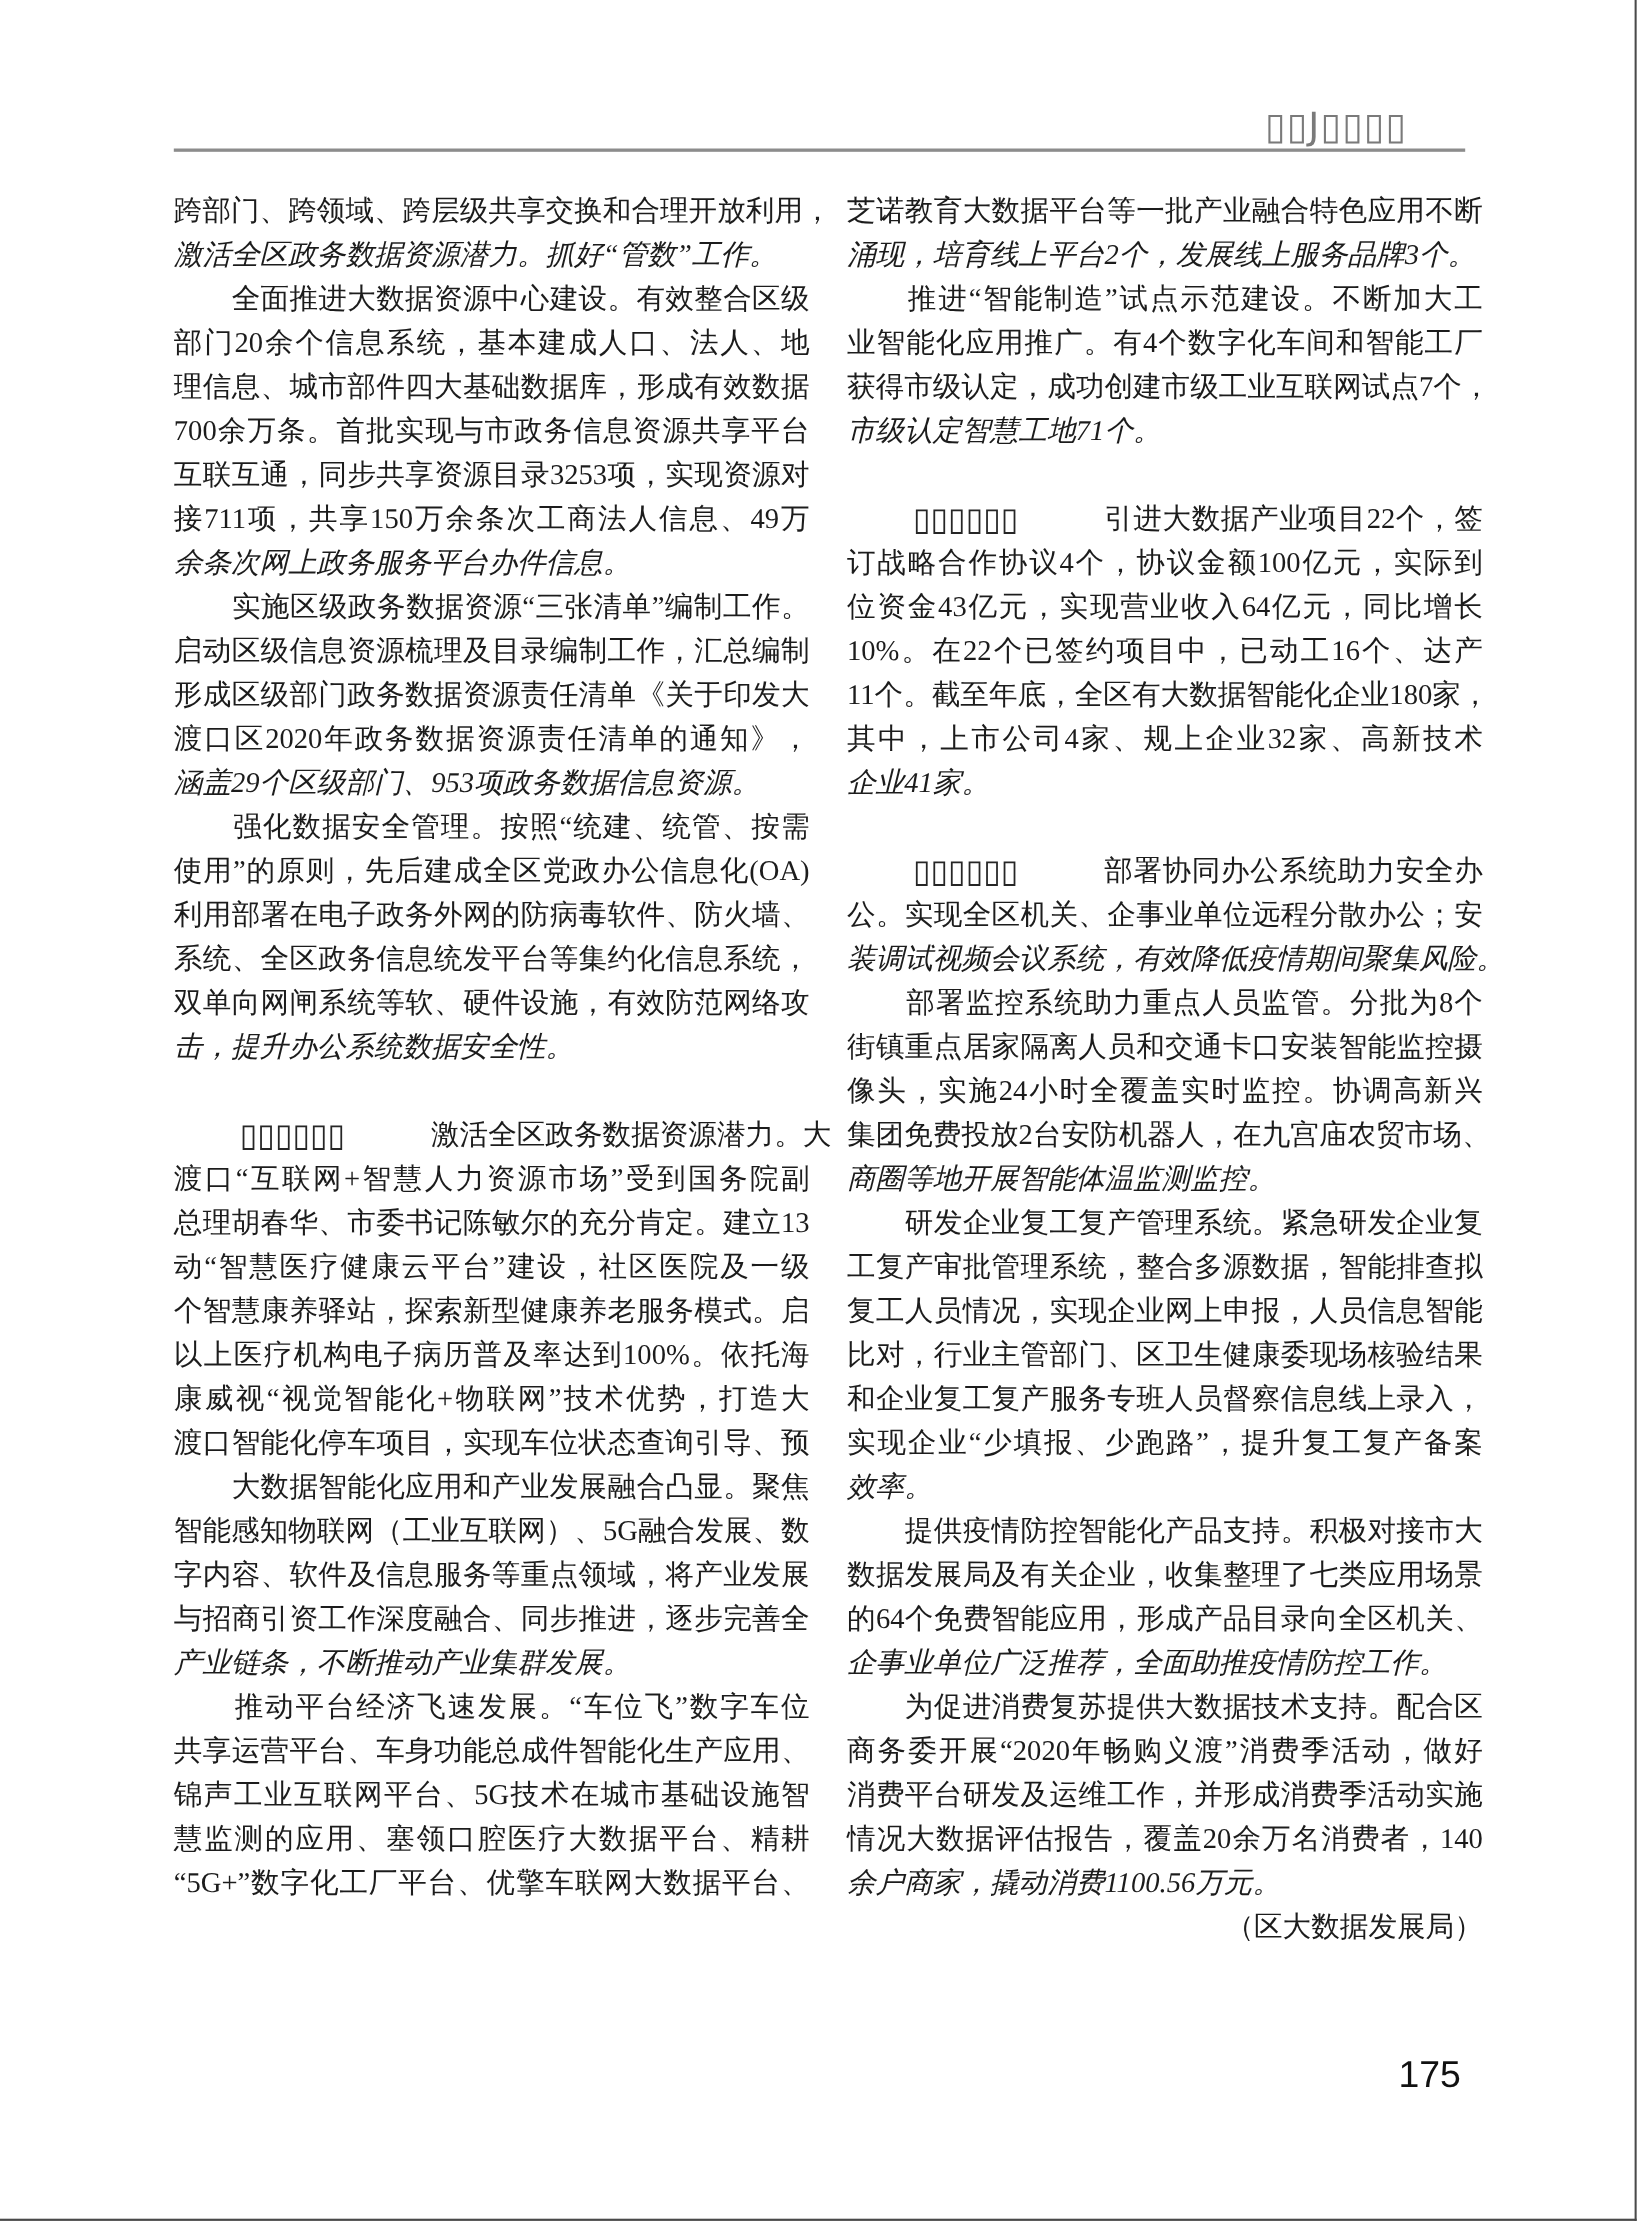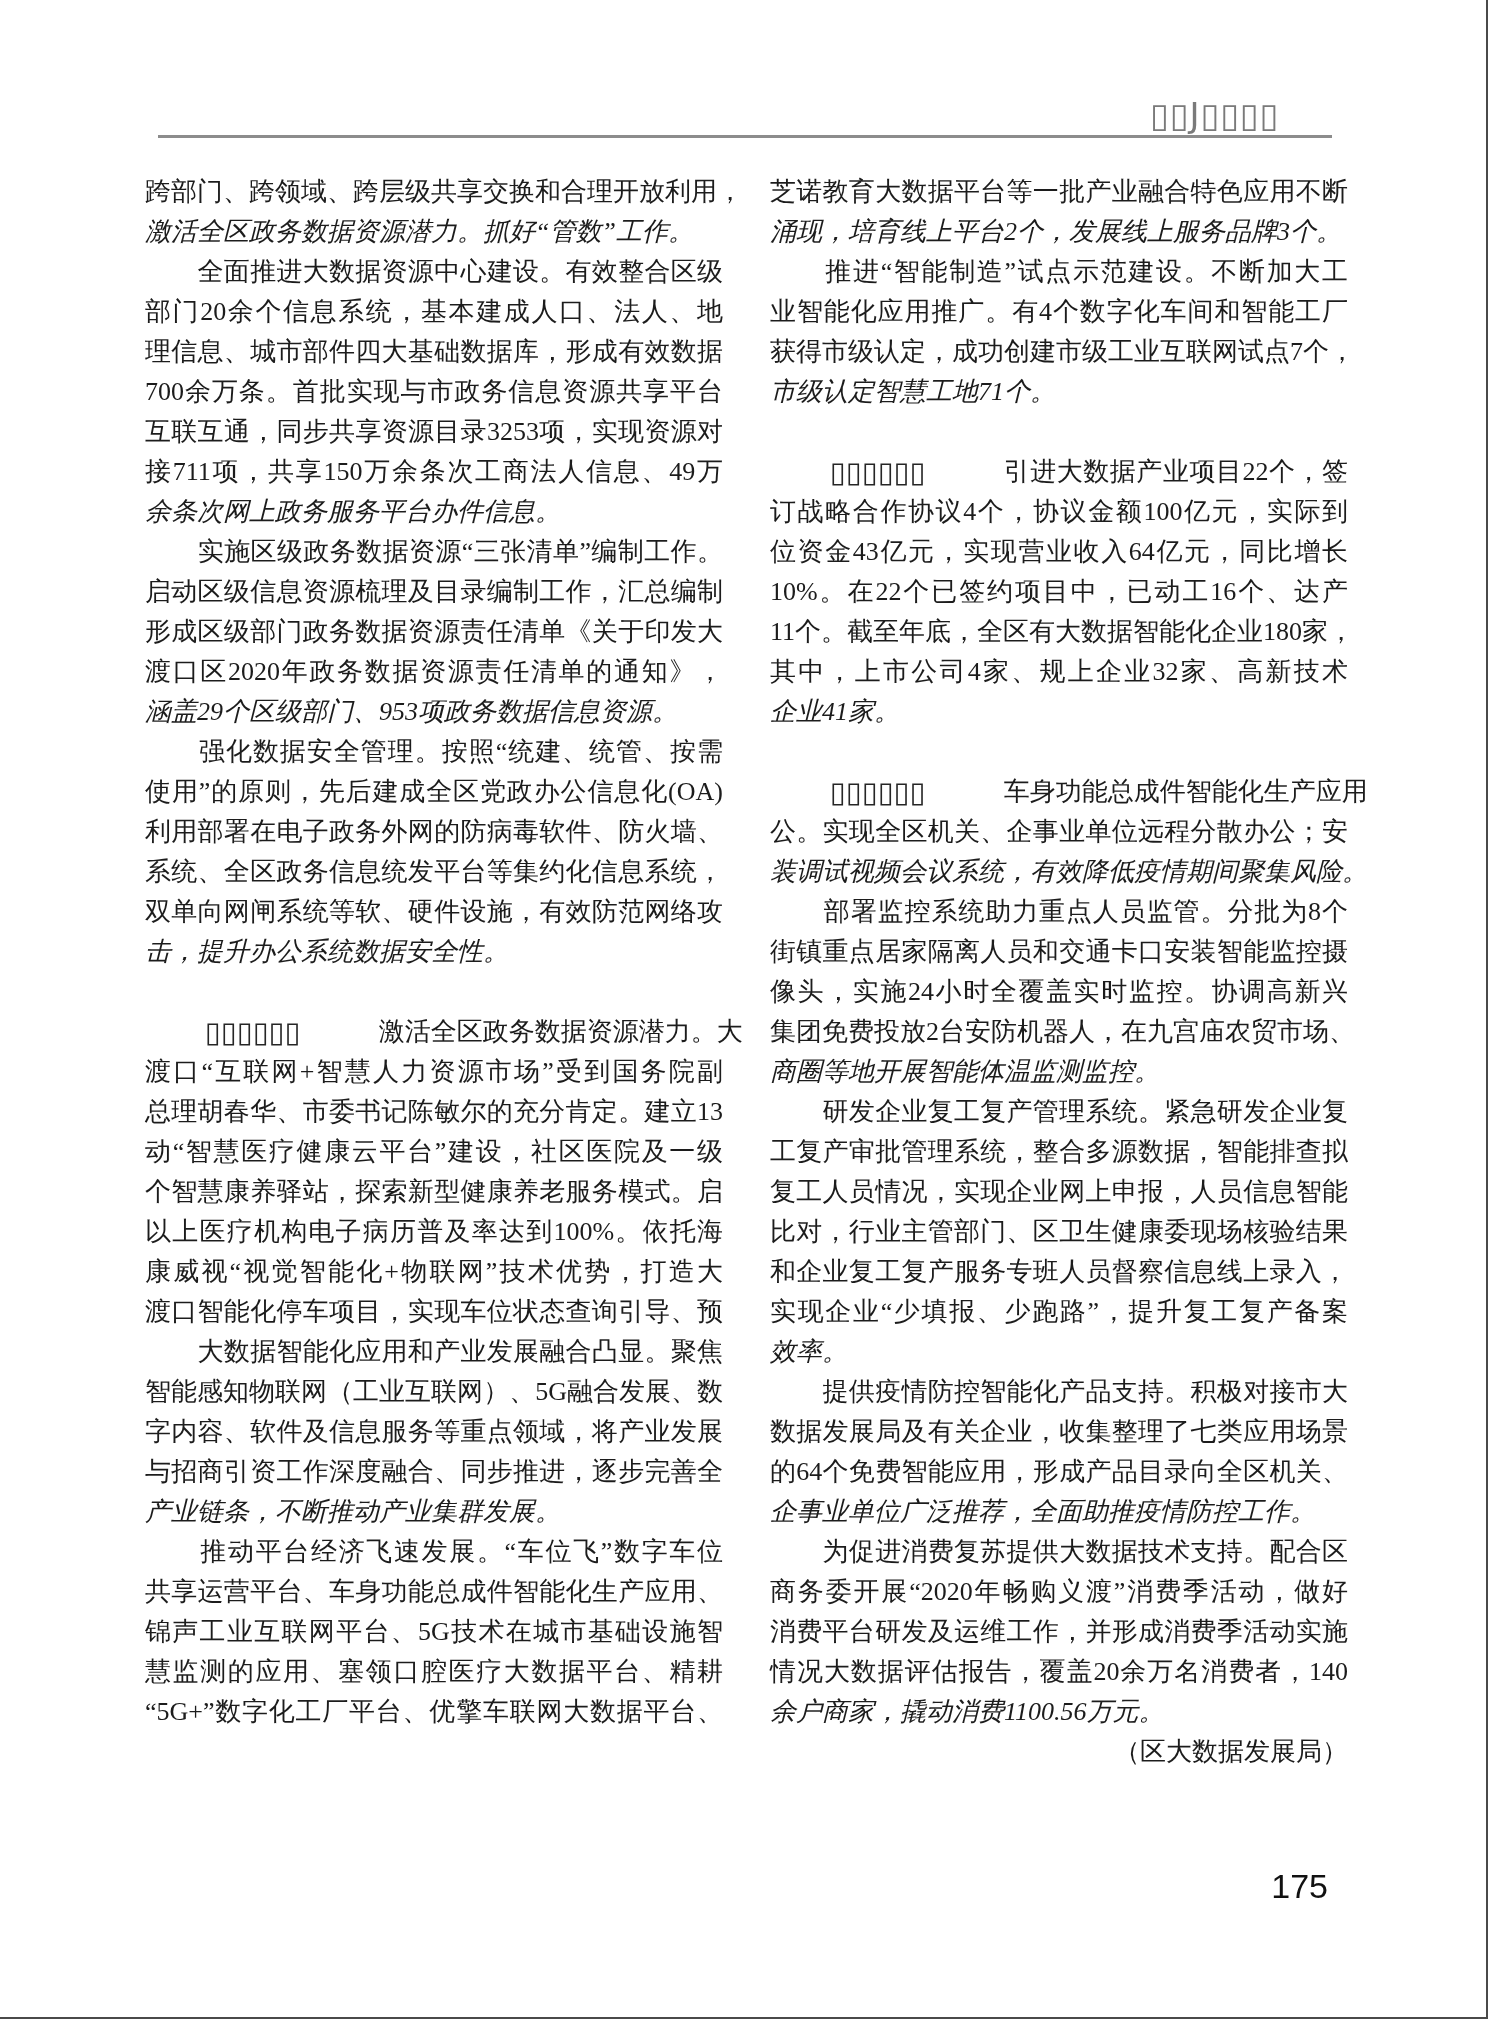--- a/index.html
+++ b/index.html
@@ -20,21 +20,21 @@
     font-size:34px;line-height:34px;color:#7a7a7a;letter-spacing:1px;
   }
   .rule{
     position:absolute;left:158px;top:135px;
     width:1174px;height:3px;background:#8c8c8c;
   }
   .col{
     position:absolute;top:172px;width:578px;
     font-size:26px;
   }
-  .col-left{left:145px;}
+  .col-left{left:158px;}
   .col-right{left:770px;}
   .line{
     height:40px;line-height:40px;
     white-space:nowrap;
     text-align:justify;
     text-align-last:justify;
     text-justify:inter-character;
     overflow:visible;
   }
   .line.end{text-align-last:left;font-style:italic;}
@@ -120,21 +120,21 @@
       </div>
       <div class="line">订战略合作协议4个，协议金额100亿元，实际到</div>
       <div class="line">位资金43亿元，实现营业收入64亿元，同比增长</div>
       <div class="line">10%。在22个已签约项目中，已动工16个、达产</div>
       <div class="line">11个。截至年底，全区有大数据智能化企业180家，</div>
       <div class="line">其中，上市公司4家、规上企业32家、高新技术</div>
       <div class="line end">企业41家。</div>
       <div class="line blank"></div>
       <div class="line head">
         <span class="tofu">▯▯▯▯▯▯</span>
-        <span class="head-text">车身功能总成件智能化生产应用</span>
+        <span class="head-text">部署协同办公系统助力安全办</span>
       </div>
       <div class="line">公。实现全区机关、企事业单位远程分散办公；安</div>
       <div class="line end">装调试视频会议系统，有效降低疫情期间聚集风险。</div>
       <div class="line">　　部署监控系统助力重点人员监管。分批为8个</div>
       <div class="line">街镇重点居家隔离人员和交通卡口安装智能监控摄</div>
       <div class="line">像头，实施24小时全覆盖实时监控。协调高新兴</div>
       <div class="line">集团免费投放2台安防机器人，在九宫庙农贸市场、</div>
       <div class="line end">商圈等地开展智能体温监测监控。</div>
       <div class="line">　　研发企业复工复产管理系统。紧急研发企业复</div>
       <div class="line">工复产审批管理系统，整合多源数据，智能排查拟</div>

